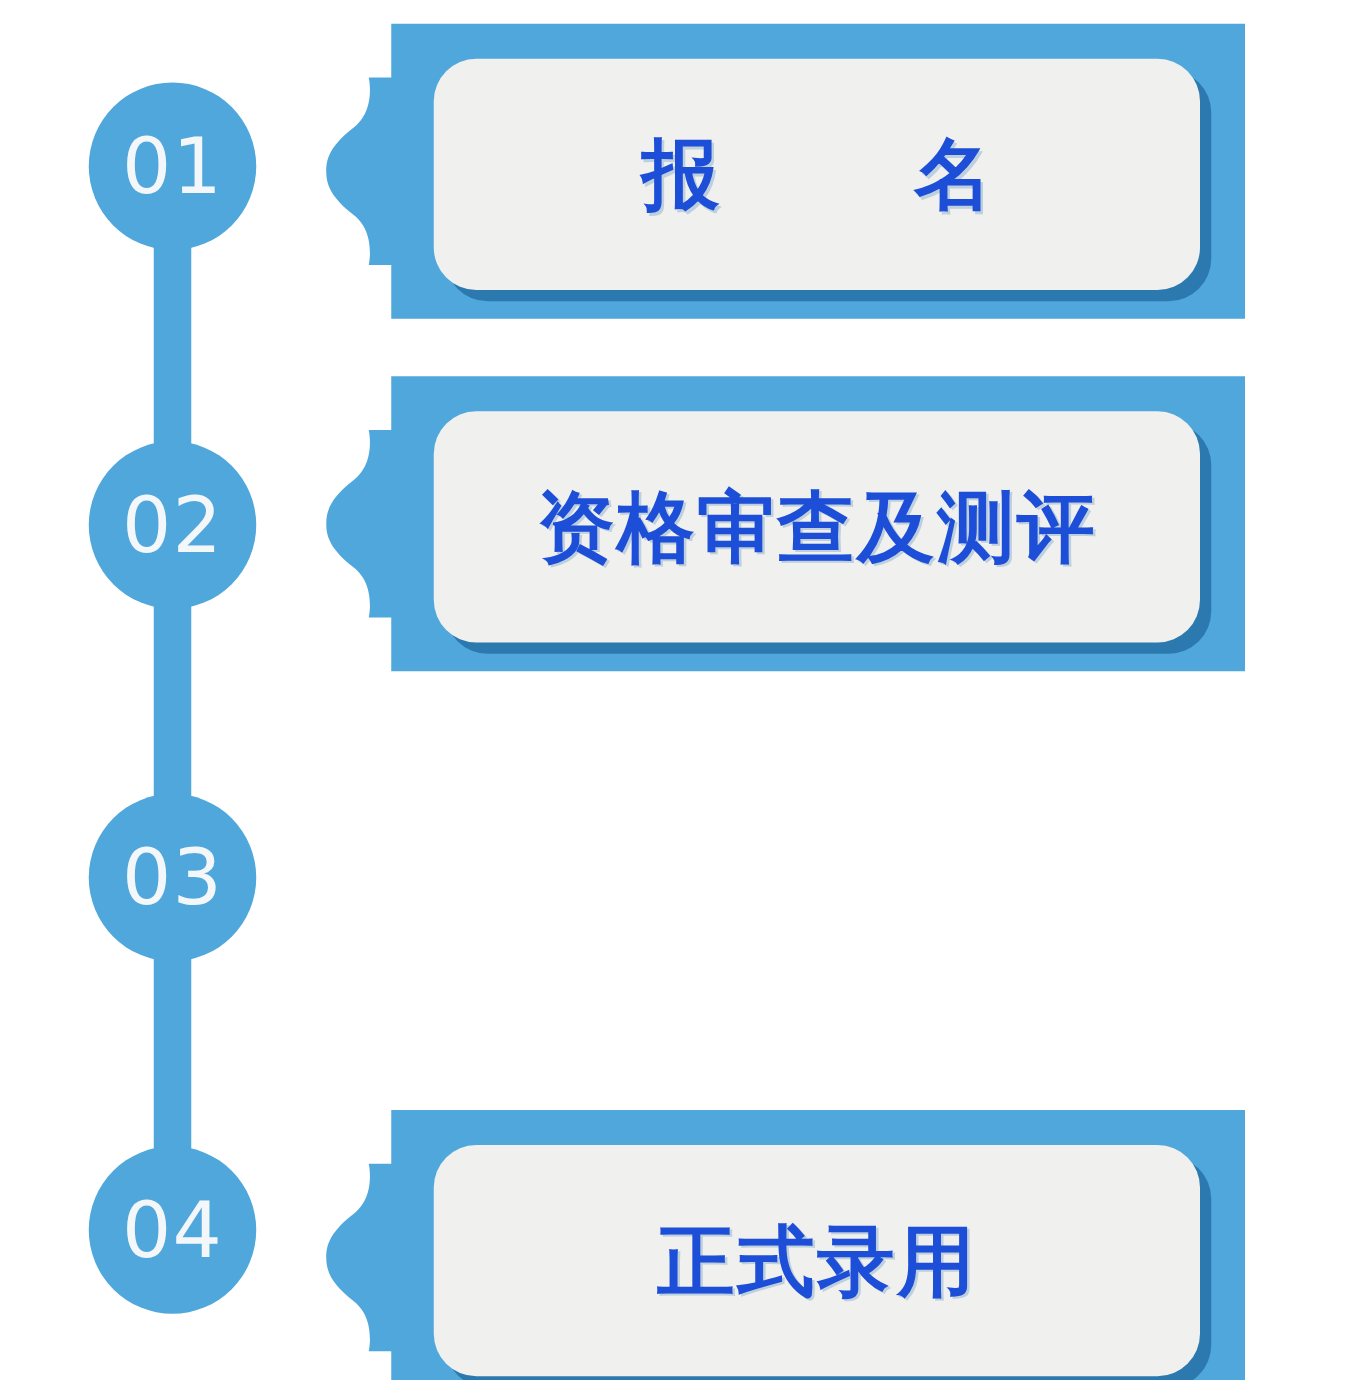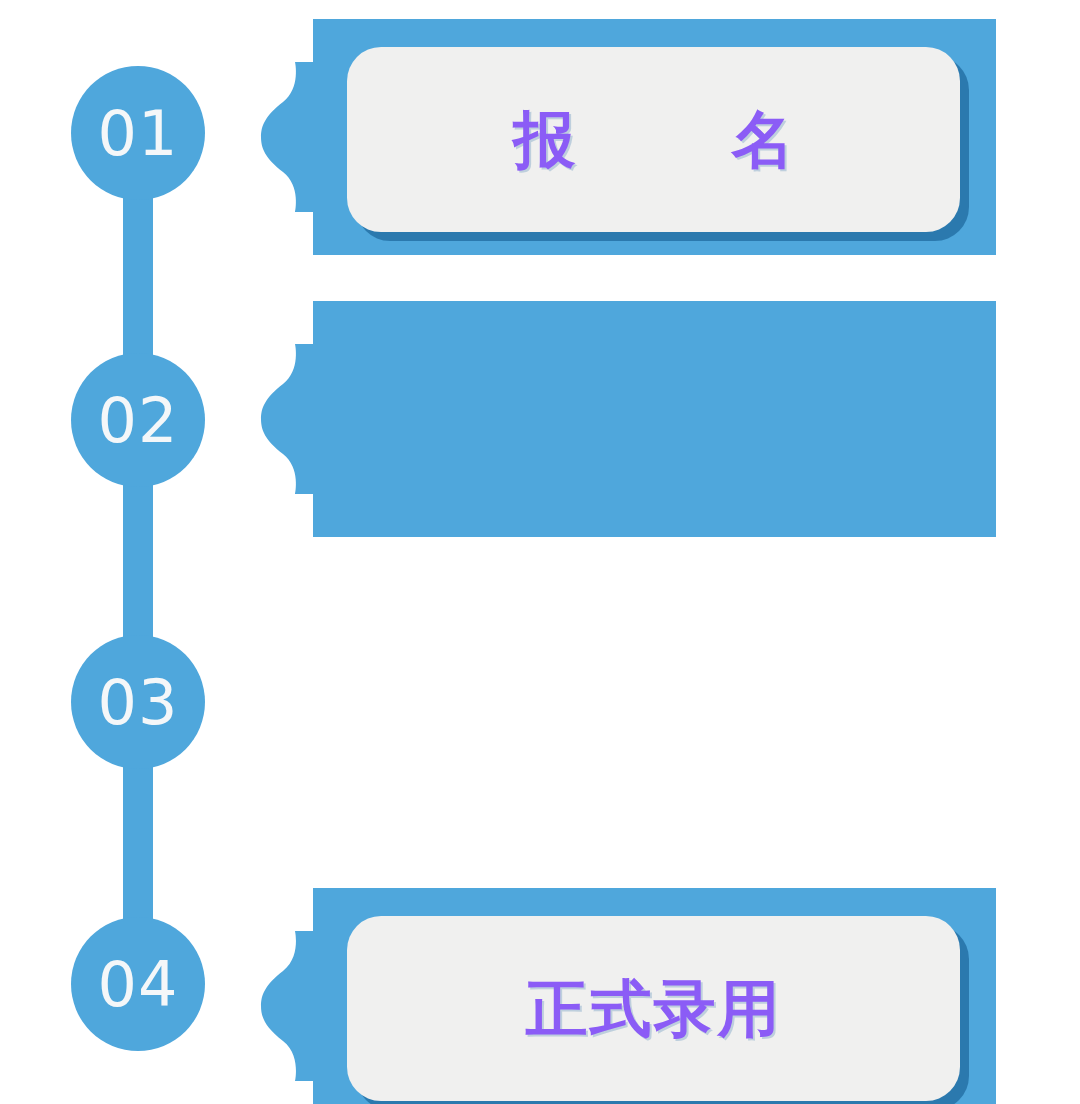--- a/index.html
+++ b/index.html
@@ -73,21 +73,21 @@
     bottom: 23px;
     background: #f0f0ef;
     border-radius: 34px;
     box-shadow: 9px 9px 0 0 rgba(29, 104, 156, 0.72);
     display: flex;
     align-items: center;
     justify-content: center;
   }
 
   .card-label {
-    color: #8b5cf6;
+    color: #1d4ed8;
     font-family: "DejaVu Sans", "Liberation Sans", sans-serif;
     font-weight: bold;
     font-size: 62px;
     line-height: 1;
     letter-spacing: 2px;
     text-shadow: 2px 2px 0 rgba(150, 180, 205, 0.55);
     white-space: pre;
     text-align: center;
   }
 
@@ -143,20 +143,23 @@
       <div class="card-label spaced">报    名</div>
     </div>
   </div>
 
   <div class="step-row" id="step-row-2">
     <div class="panel">
       <svg class="panel-notch" viewBox="0 0 56 150" xmlns="http://www.w3.org/2000/svg" preserveAspectRatio="none">
         <path d="M56,0 L56,150 L34,150 C34,150 40,124 22,110 C4,96 0,86 0,75 C0,64 4,54 22,40 C40,26 34,0 34,0 Z" fill="#4FA7DC"></path>
       </svg>
     </div>
+    <div class="card">
+      <div class="card-label">资格审查及测评</div>
+    </div>
   </div>
 
 
   <div class="step-row" id="step-row-4">
     <div class="panel">
       <svg class="panel-notch" viewBox="0 0 56 150" xmlns="http://www.w3.org/2000/svg" preserveAspectRatio="none">
         <path d="M56,0 L56,150 L34,150 C34,150 40,124 22,110 C4,96 0,86 0,75 C0,64 4,54 22,40 C40,26 34,0 34,0 Z" fill="#4FA7DC"></path>
       </svg>
     </div>
     <div class="card">

